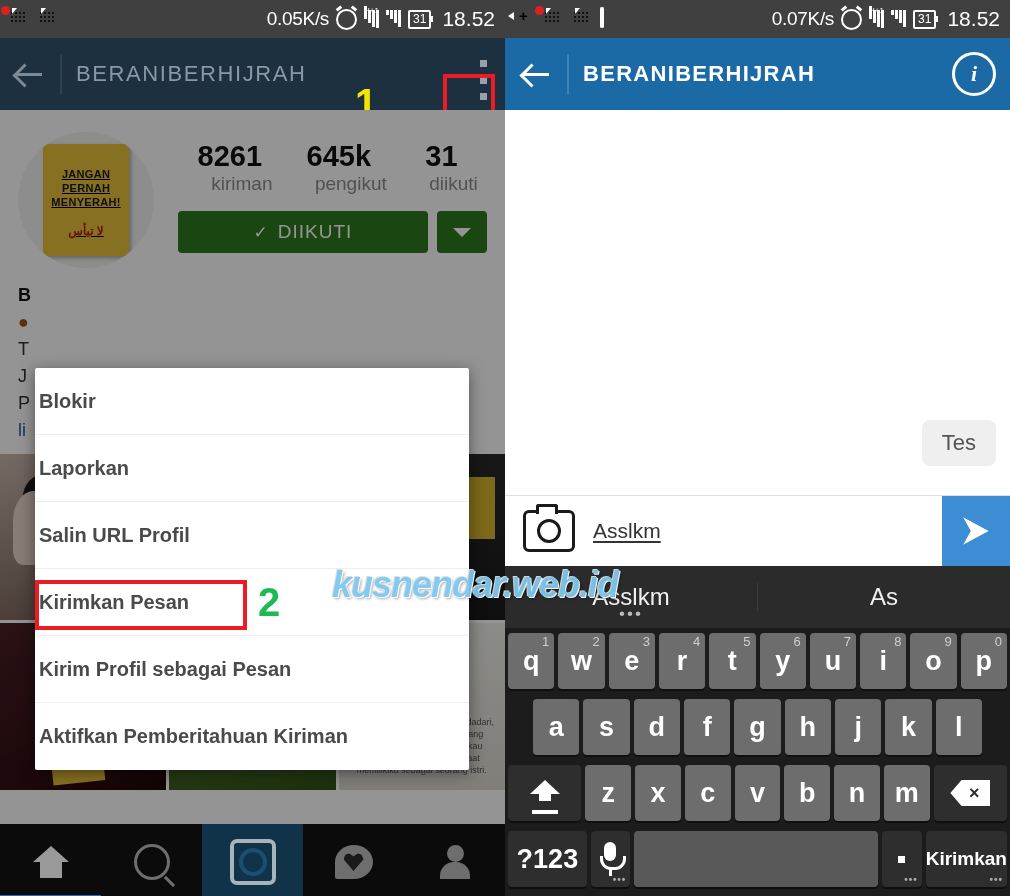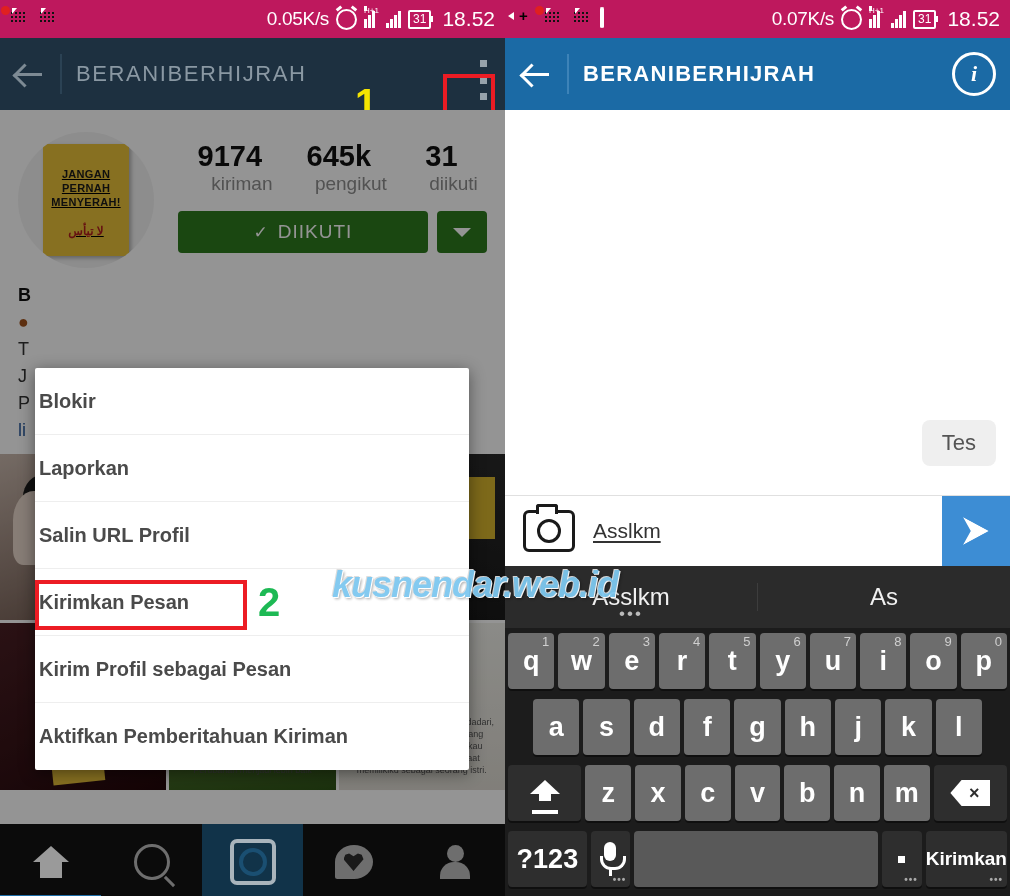--- a/index.html
+++ b/index.html
@@ -1,21 +1,21 @@
 <!DOCTYPE html>
 <html><head>
 <meta charset="utf-8">
 <style>
   html,body{margin:0;padding:0;background:#000;}
   body{width:1010px;height:896px;overflow:hidden;font-family:"Liberation Sans",sans-serif;}
   .screen{position:relative;width:1010px;height:896px;display:flex;}
   .panel{position:relative;width:505px;height:896px;overflow:hidden;}
 
   
-  .statusbar{height:38px;background:#be185d;display:flex;align-items:center;
+  .statusbar{height:38px;background:#404040;display:flex;align-items:center;
              padding:0 10px 0 8px;box-sizing:border-box;}
   .sb-icons{display:flex;align-items:center;gap:7px;}
   .sb-right{margin-left:auto;display:flex;align-items:center;gap:7px;color:#fff;
             font-size:20px;font-weight:400;}
   .sb-speed{font-size:19px;letter-spacing:-.3px;}
   .sb-time{font-size:21px;margin-left:4px;}
   .sb-ico{width:22px;height:20px;position:relative;display:inline-block;}
   .bbm{width:20px;height:16px;background:#fff;border-radius:3px;position:relative;}
   .bbm:after{content:"";position:absolute;left:4px;bottom:-5px;border-left:5px solid #fff;
              border-bottom:6px solid transparent;}
@@ -34,21 +34,21 @@
   .kbdico{width:24px;height:14px;border:2px solid #fff;border-radius:2px;
     background-image:radial-gradient(#fff 45%,transparent 46%);background-size:4px 4px;}
   .plusico{width:22px;height:15px;background:#fff;border-radius:3px;position:relative;}
   .plusico:before{content:"";position:absolute;left:-5px;top:3px;border-right:6px solid #fff;
     border-top:4px solid transparent;border-bottom:4px solid transparent;}
   .plusico:after{content:"+";position:absolute;left:6px;top:-3px;color:#000;font-size:15px;
     font-weight:bold;line-height:20px;}
   .alarm{width:17px;height:17px;border:2px solid #fff;border-radius:50%;position:relative;}
   .alarm:before,.alarm:after{content:"";position:absolute;width:6px;height:3px;background:#fff;top:-4px;}
   .alarm:before{left:-2px;transform:rotate(-40deg);} .alarm:after{right:-2px;transform:rotate(40deg);}
-  .sig{display:flex;align-items:flex-end;gap:1px;height:18px;position:relative;}
+  .sig{display:flex;gap:1px;height:18px;position:relative;}
   .sig i{display:block;width:3px;background:#fff;}
   .sig i:nth-child(1){height:5px}.sig i:nth-child(2){height:9px}
   .sig i:nth-child(3){height:13px}.sig i:nth-child(4){height:17px}
   .sig .hs{position:absolute;top:-4px;left:0;font-size:8px;color:#fff;font-style:normal;}
   .batt{border:2px solid #fff;border-radius:2px;padding:0 3px;font-size:12px;color:#fff;
         position:relative;height:15px;line-height:15px;}
   .batt:after{content:"";position:absolute;right:-4px;top:4px;width:2px;height:6px;background:#fff;}
 
   
   .lp{background:#fff;height:858px;position:relative;}
@@ -293,21 +293,21 @@
             <div class="book">
               <span>JANGAN</span>
               <span>PERNAH</span>
               <span>MENYERAH!</span>
               <span class="ar">لا تيأس</span>
             </div>
           </div>
           <div class="stats">
             <div class="stat-row">
               <div>
-                <div class="stat-num">9174</div>
+                <div class="stat-num">8261</div>
                 <div class="stat-lbl">kiriman</div>
               </div>
               <div>
                 <div class="stat-num">645k</div>
                 <div class="stat-lbl">pengikut</div>
               </div>
               <div>
                 <div class="stat-num">31</div>
                 <div class="stat-lbl">diikuti</div>
               </div>

